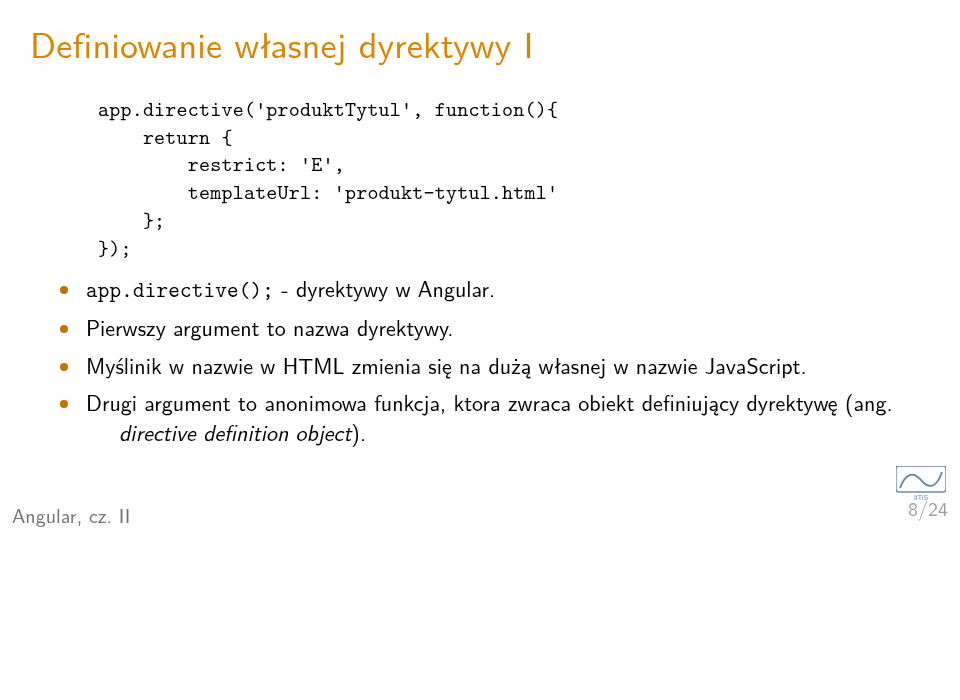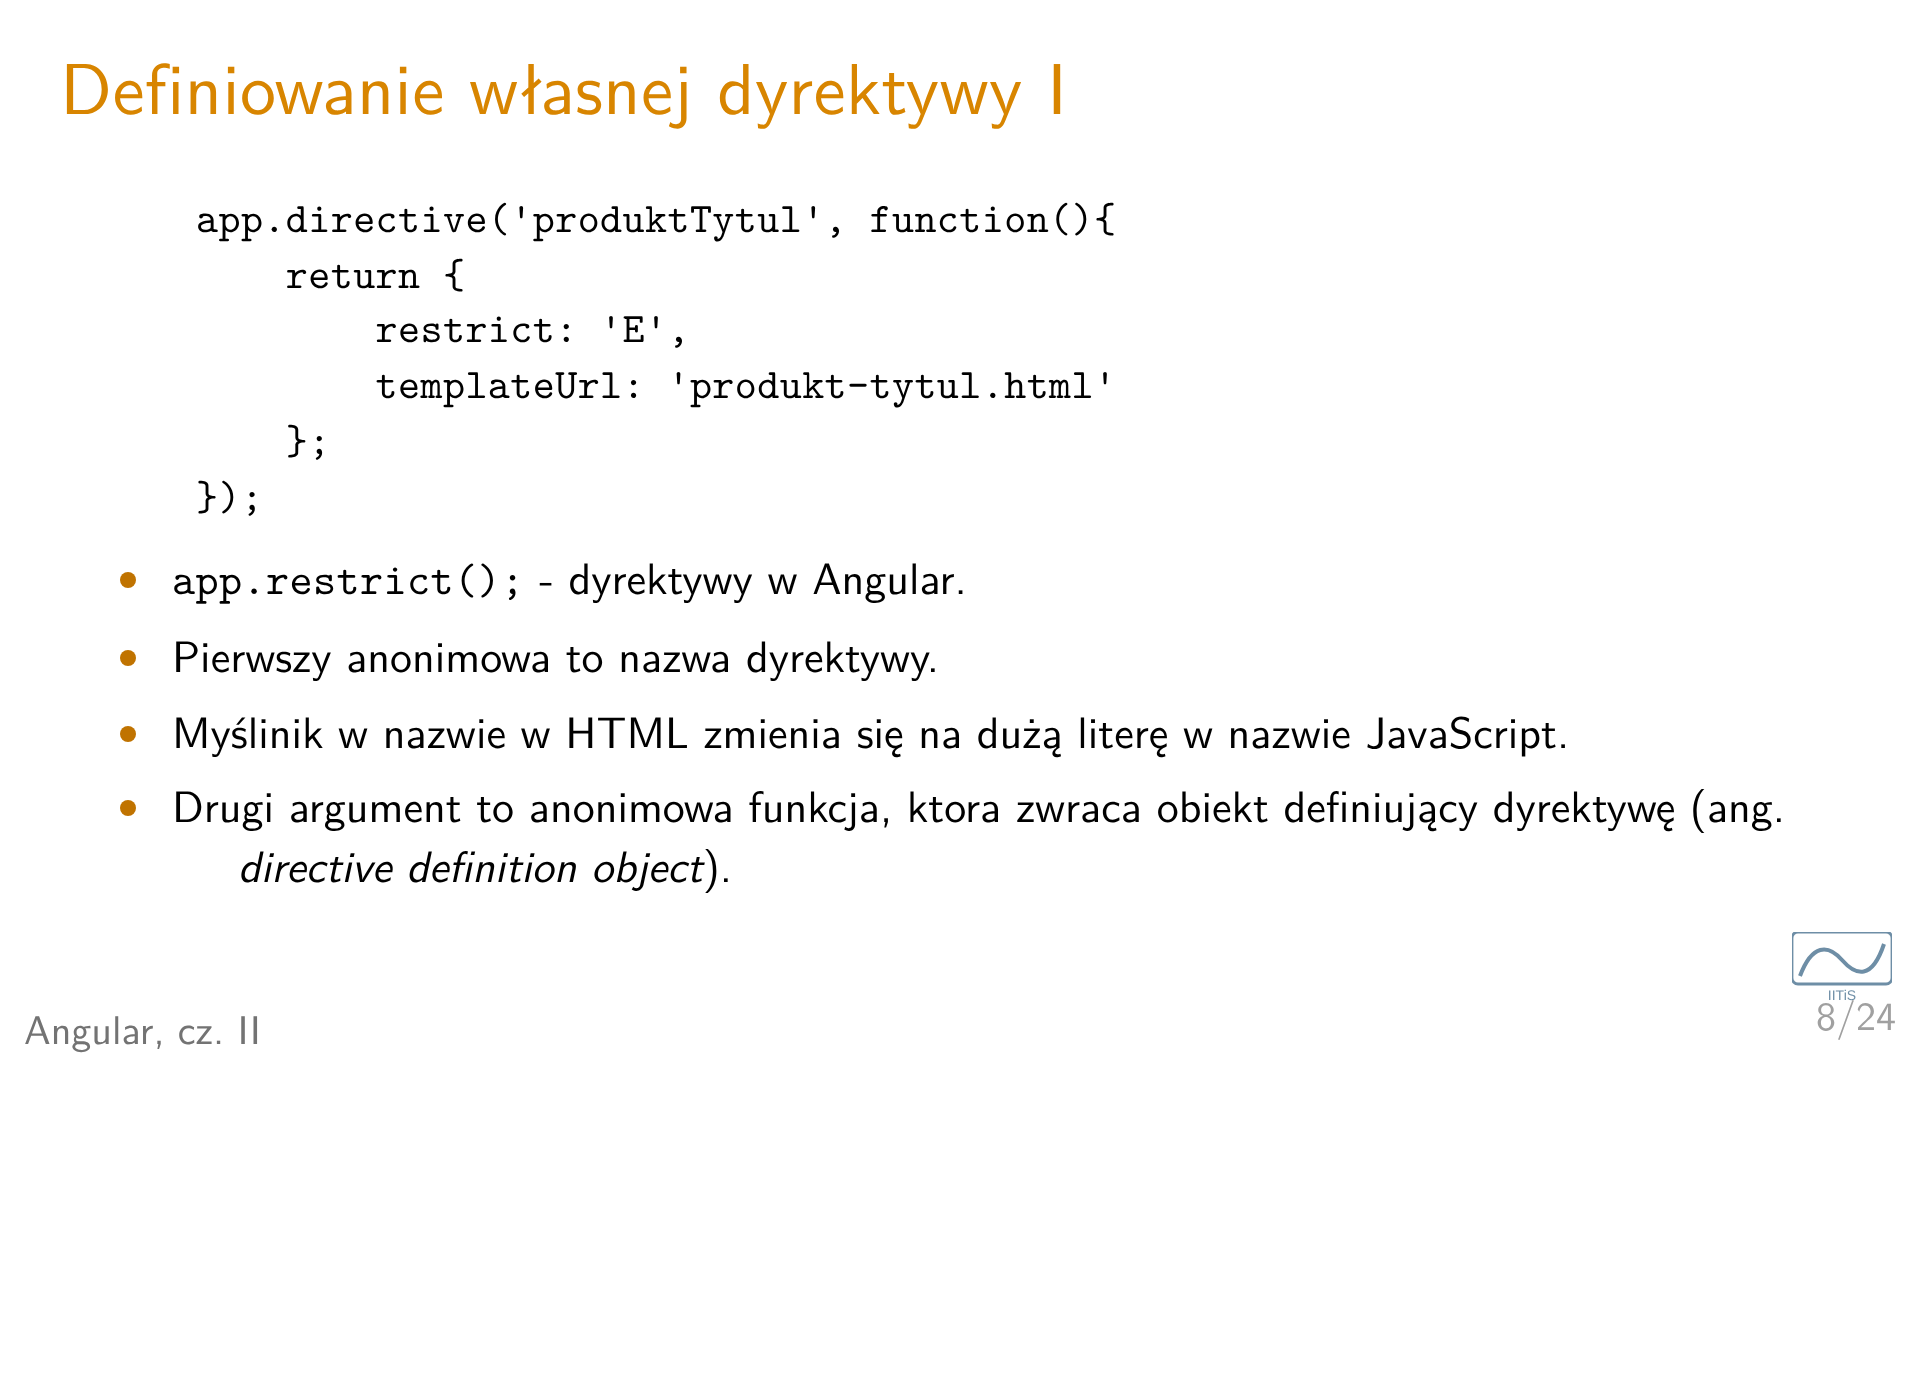--- a/index.html
+++ b/index.html
@@ -102,31 +102,31 @@
 
     <div class="codeblock">app.directive('produktTytul', function(){
     return {
         restrict: 'E',
         templateUrl: 'produkt-tytul.html'
     };
 });</div>
 
     <div class="item">
       <span class="bullet"></span>
-      <span class="mono">app.restrict();</span><span> - dyrektywy w Angular.</span>
+      <span class="mono">app.directive();</span><span> - dyrektywy w Angular.</span>
     </div>
 
     <div class="item">
       <span class="bullet"></span>
-      <span>Pierwszy anonimowa to nazwa dyrektywy.</span>
+      <span>Pierwszy argument to nazwa dyrektywy.</span>
     </div>
 
     <div class="item">
       <span class="bullet"></span>
-      <span>Myślinik w nazwie w HTML zmienia się na dużą literę w nazwie JavaScript.</span>
+      <span>Myślinik w nazwie w HTML zmienia się na dużą własnej w nazwie JavaScript.</span>
     </div>
 
     <div class="item">
       <span class="bullet"></span>
       <span>Drugi argument to anonimowa funkcja, ktora zwraca obiekt definiujący dyrektywę (ang. </span><span class="ital">directive definition object</span><span>).</span>
     </div>
 
 
   </div>
 

